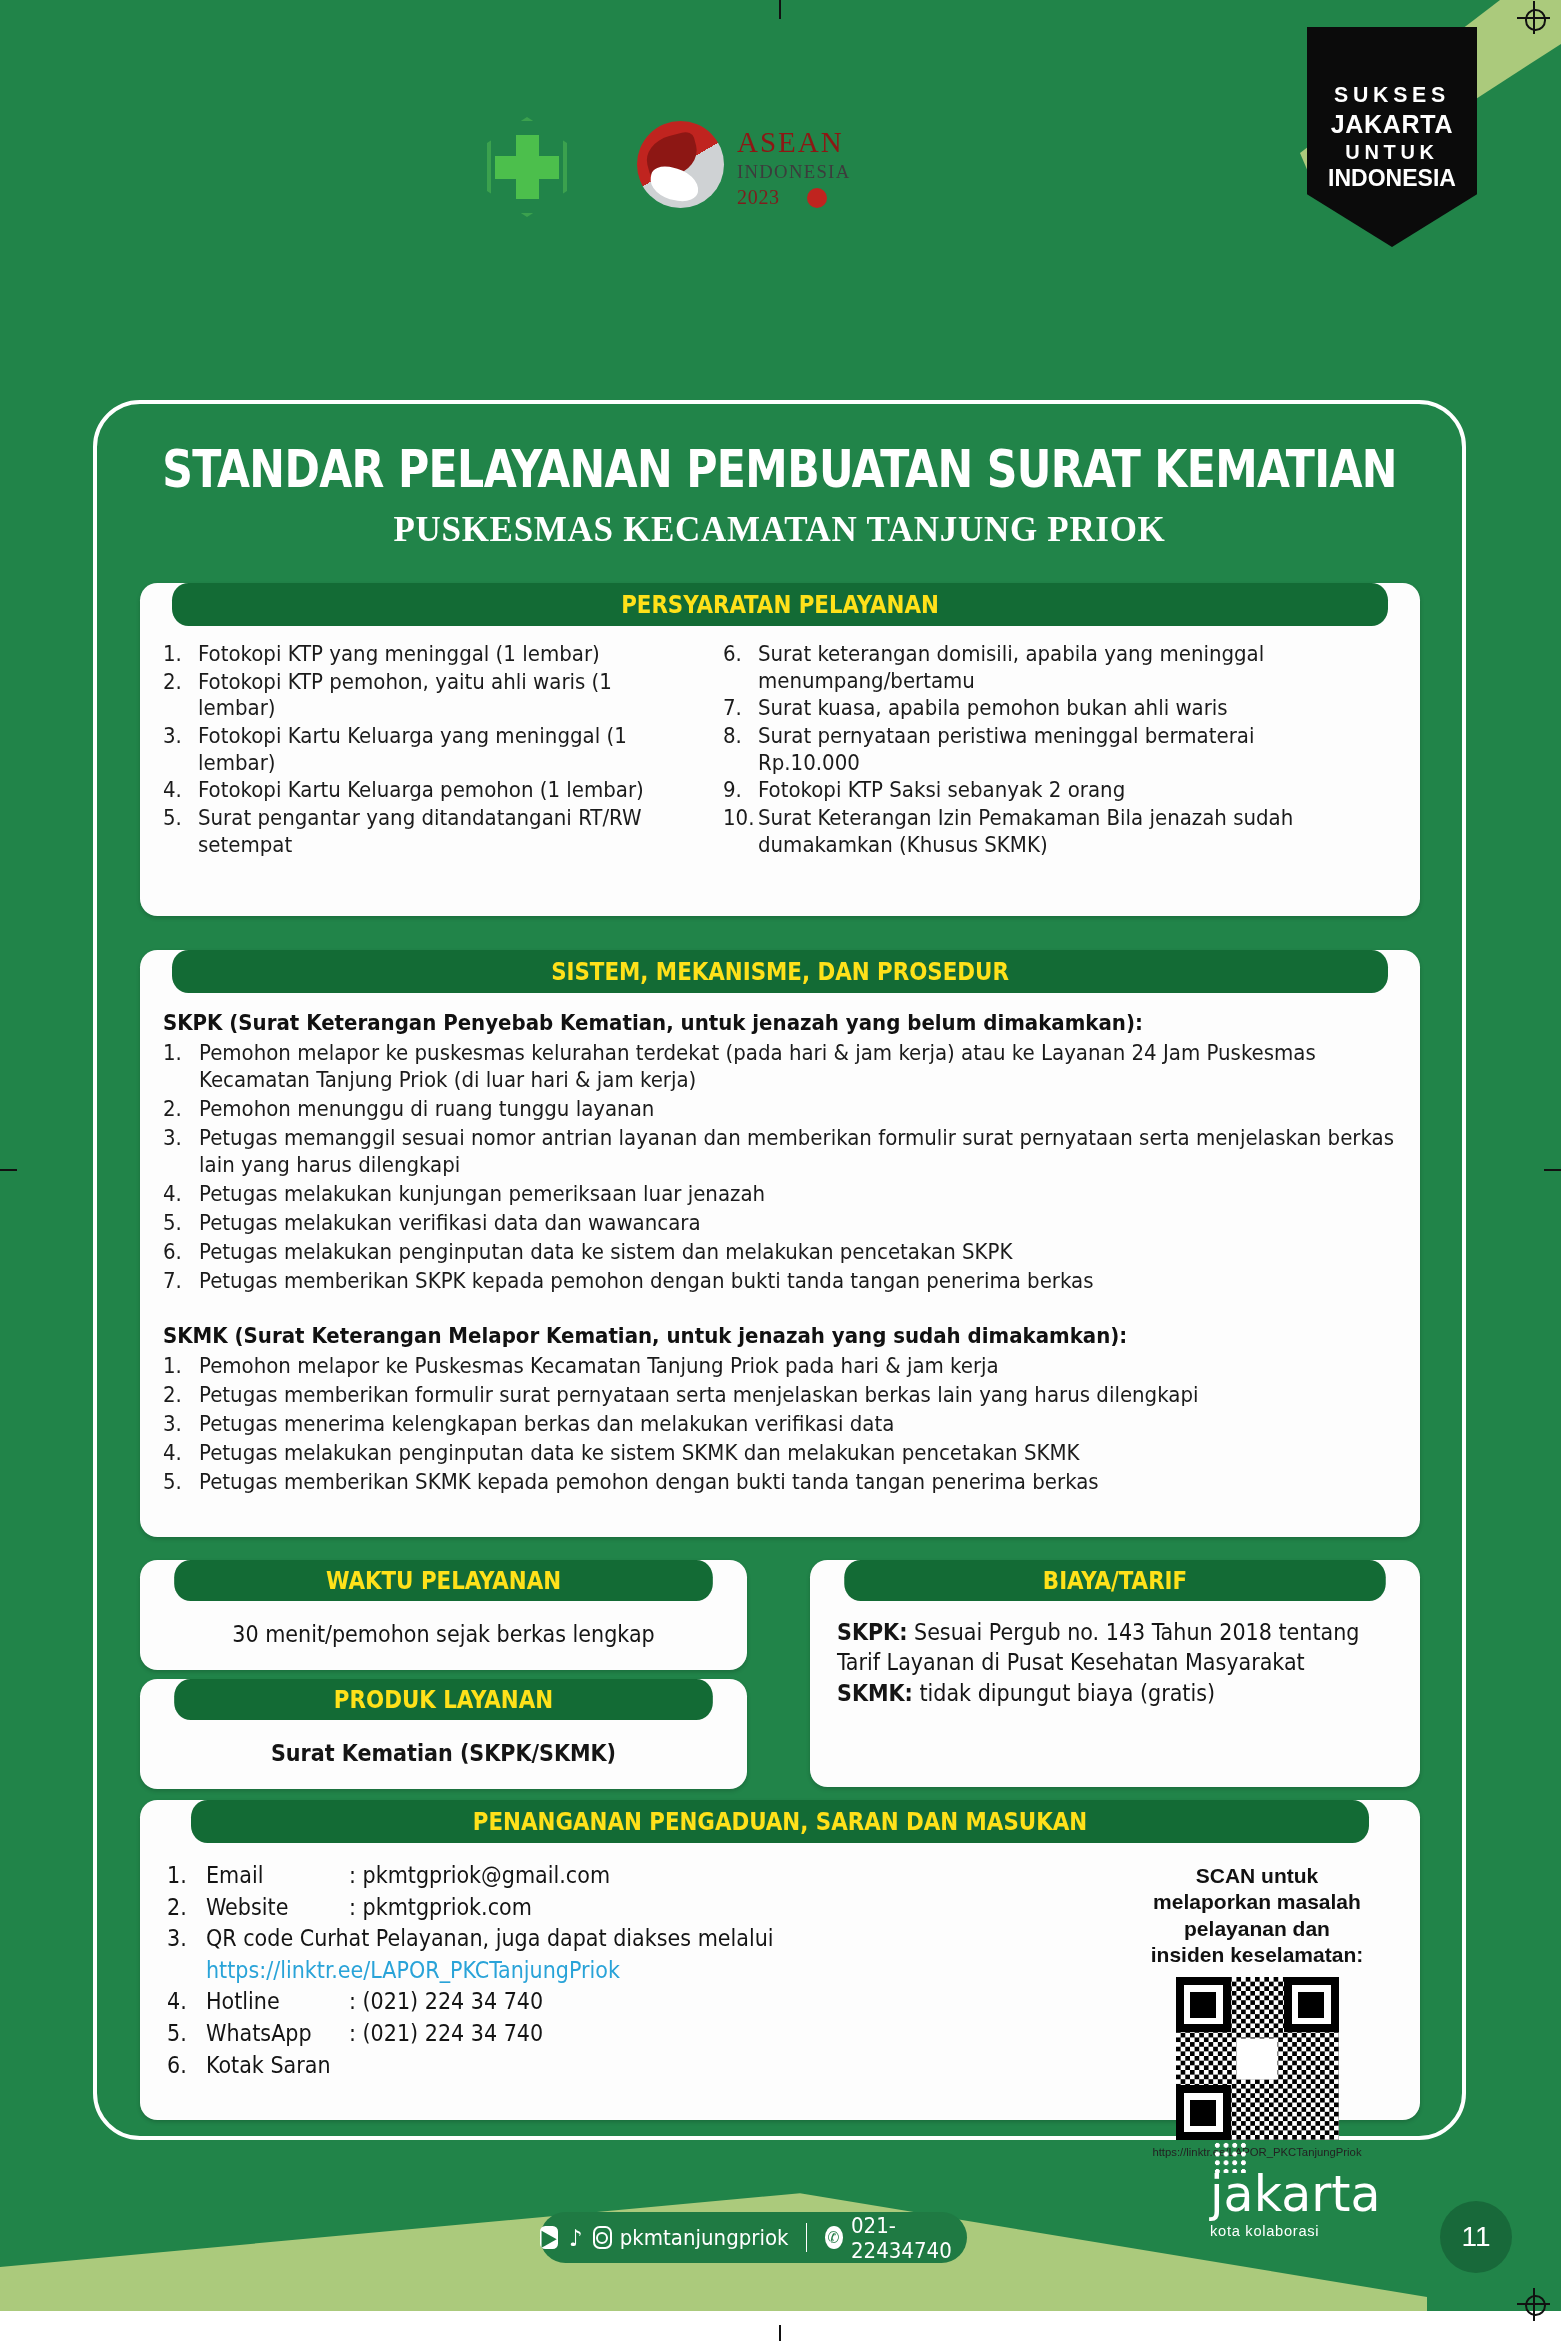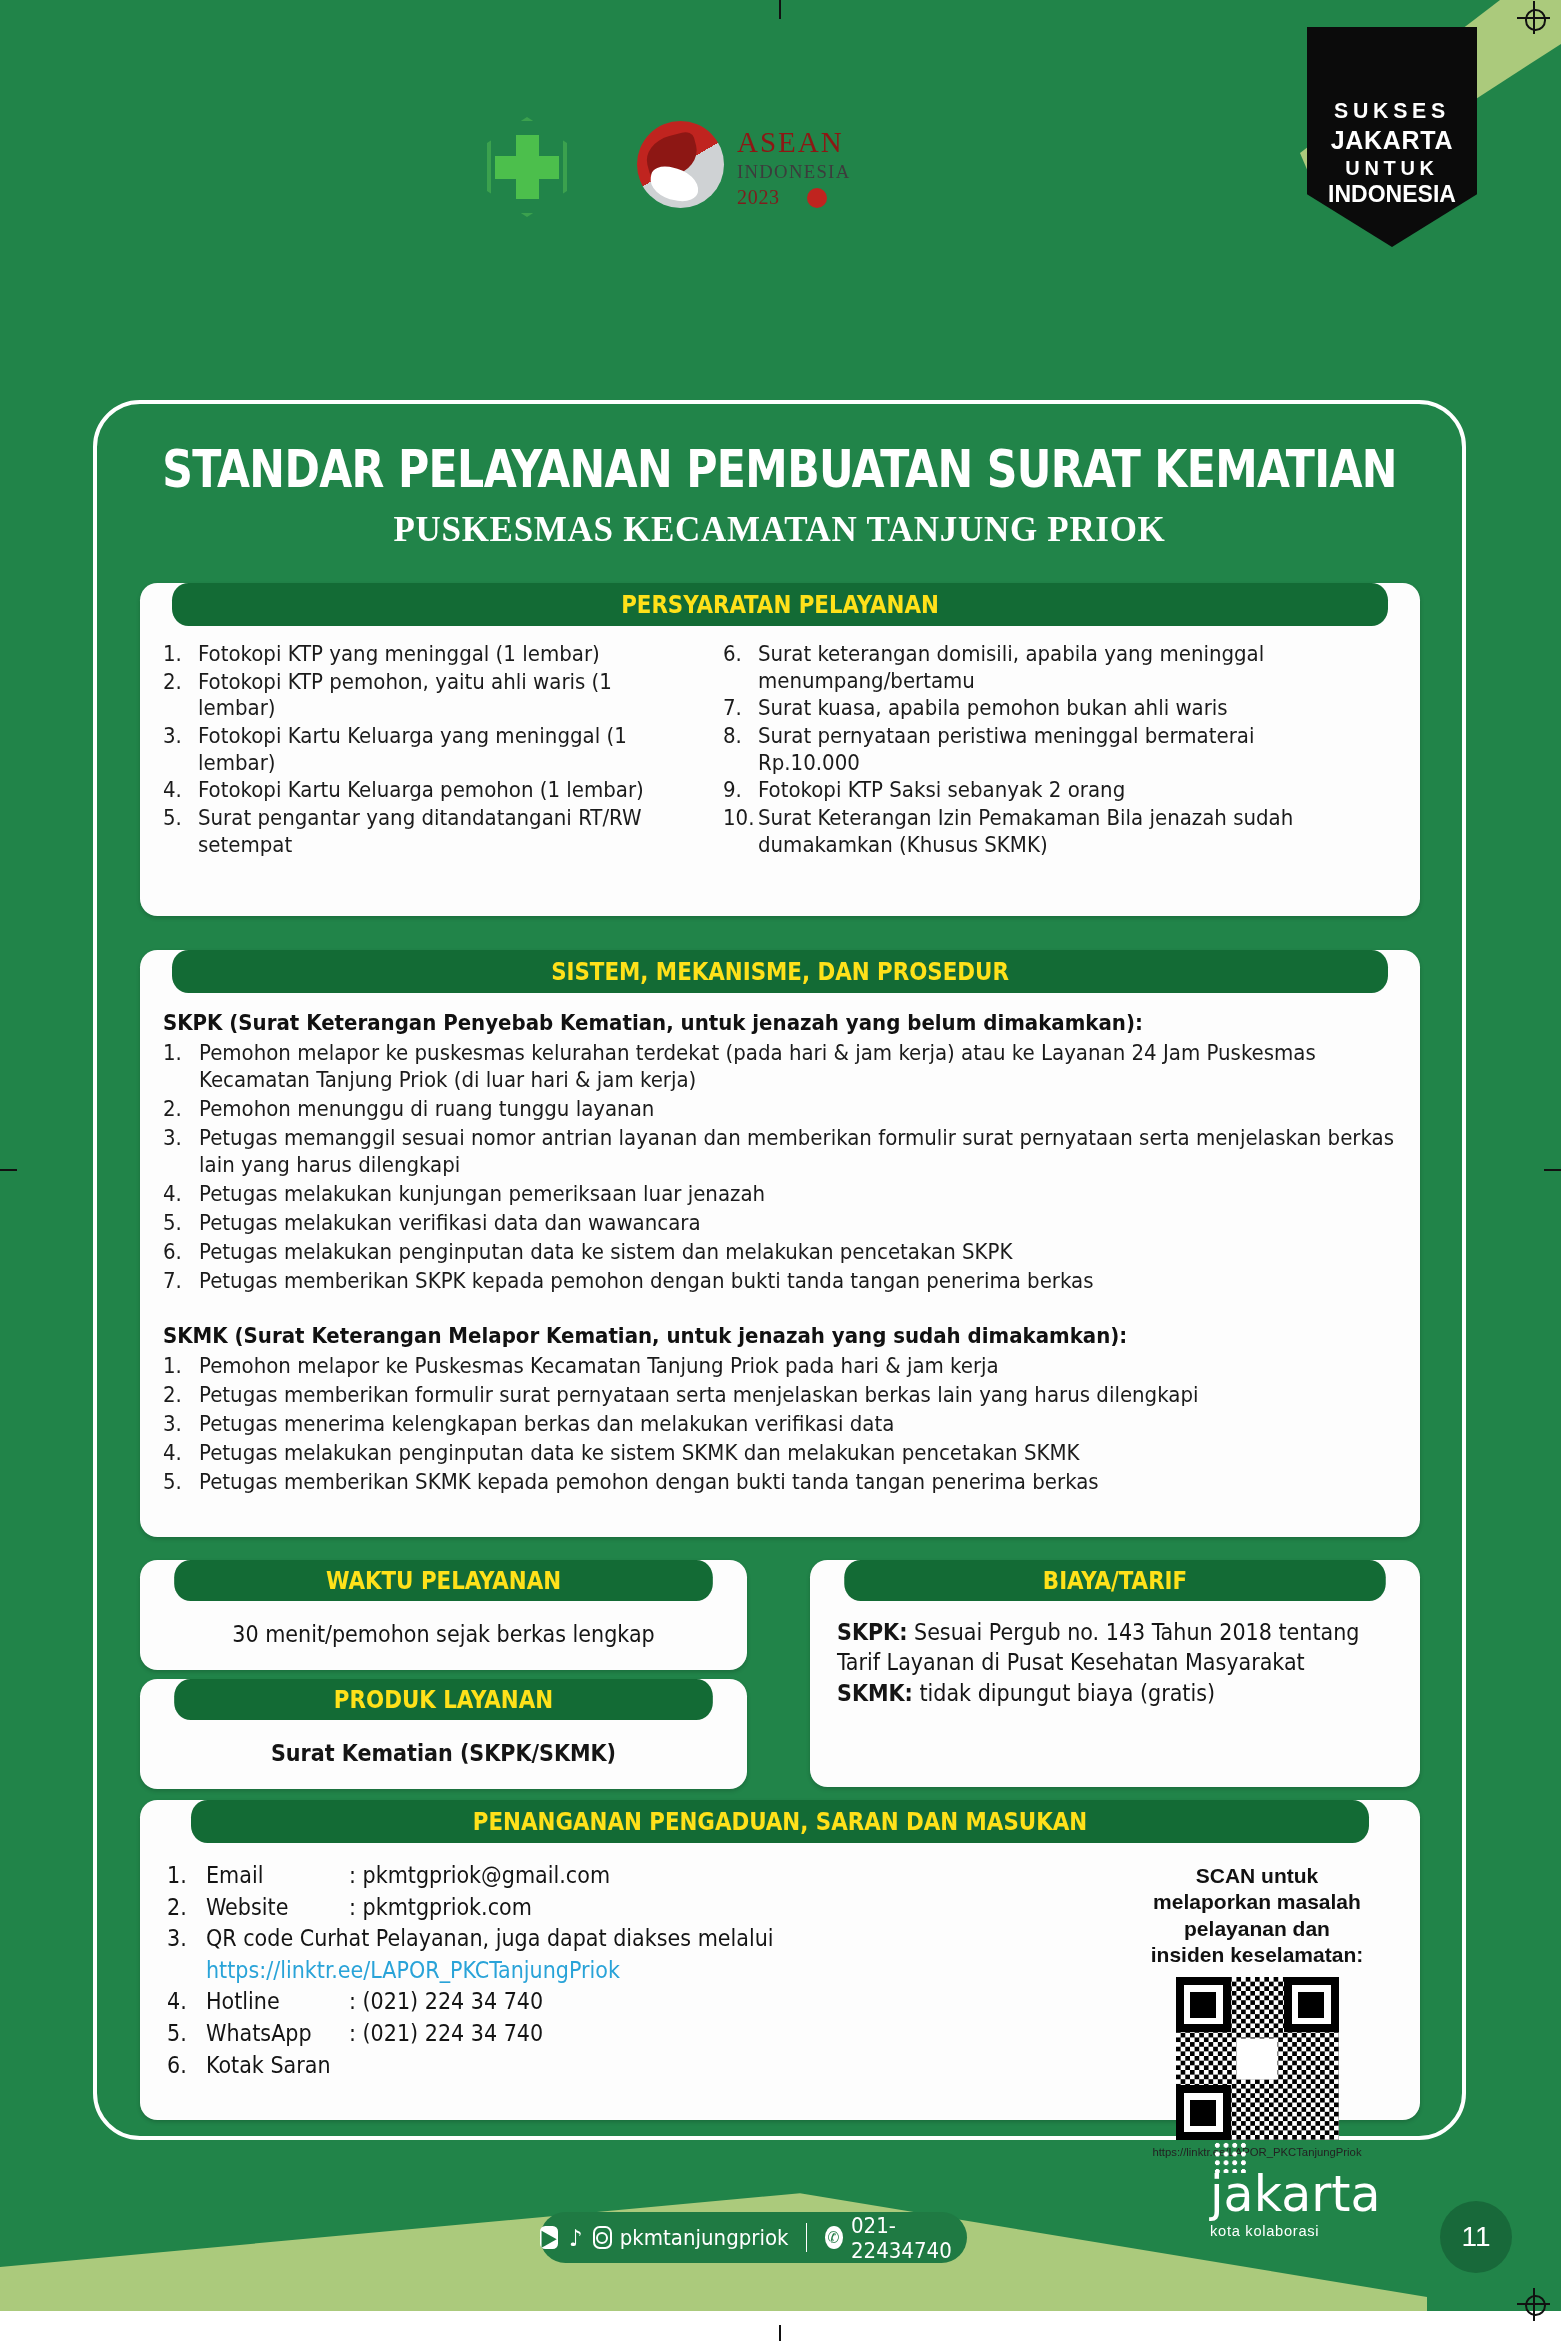--- a/index.html
+++ b/index.html
@@ -91,21 +91,21 @@
     font-family:"Liberation Serif",serif;}
   .asean-emb{position:absolute;left:170px;top:71px;width:20px;height:20px;border-radius:50%;background:#c0241f;}
 
   
   .badge-sukses{
     position:absolute;left:1307px;top:27px;width:170px;height:220px;background:#0b0b0b;
     clip-path:polygon(0 0,100% 0,100% 76%,50% 100%,0 76%);
     display:flex;flex-direction:column;align-items:center;justify-content:flex-start;
     padding-top:55px;box-sizing:border-box;color:#fff;
   }
-  .bs-1{font-size:21.3px;font-weight:bold;letter-spacing:4.7px;line-height:1.25;margin-top:16px;}
+  .bs-1{font-size:21.3px;font-weight:bold;letter-spacing:4.7px;line-height:1.25;}
   .bs-2{font-size:25px;font-weight:bold;letter-spacing:0.7px;line-height:1.2;}
   .bs-3{font-size:20px;font-weight:bold;letter-spacing:4.7px;line-height:1.3;text-align:center;}
   .bs-4{font-size:23px;font-weight:bold;letter-spacing:0px;line-height:1.2;}
 
   
   .outline{
     position:absolute;left:93px;top:400px;width:1373px;height:1740px;
     border:4.7px solid #ffffff;border-radius:47px;box-sizing:border-box;
   }
 

